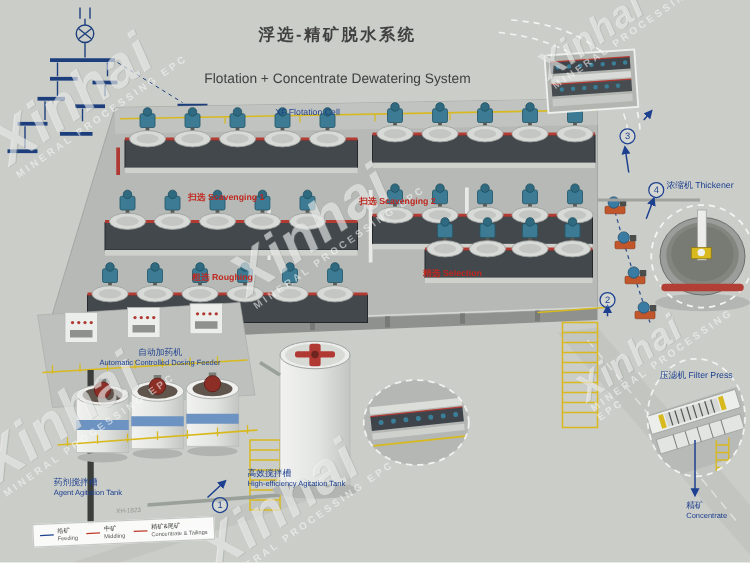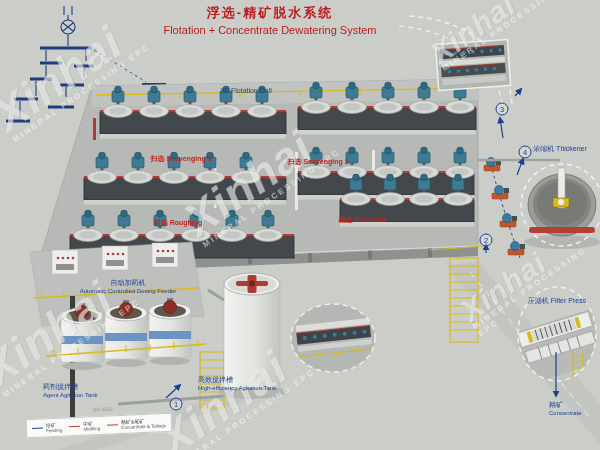--- a/index.html
+++ b/index.html
@@ -1,21 +1,21 @@
 <!DOCTYPE html>
 <html><head>
 <meta charset="utf-8">
 <style>
   html,body{margin:0;padding:0;background:#fff;font-family:"Liberation Sans",sans-serif;}
   #stage{position:relative;width:600px;height:450px;background:#cbcdc9;overflow:hidden;}
   svg{position:absolute;left:0;top:0;}
   
-  #title{position:absolute;left:0;top:4px;width:540px;text-align:center;color:#b91c1c;z-index:30;}
+  #title{position:absolute;left:0;top:19px;width:540px;text-align:center;color:#404040;z-index:30;}
   #title .zh{font-size:13px;font-weight:bold;letter-spacing:2px;}
-  #title .en{font-size:11px;margin-top:2px;}
+  #title .en{font-size:11px;margin-top:20px;}
   
   .lbl{position:absolute;font-size:7px;line-height:1.15;white-space:nowrap;transform:translateX(-50%);text-align:center;z-index:25;}
   .red{color:#c02820;font-weight:bold;}
   .blue{color:#1c3f8f;}
   .lbl2{position:absolute;font-size:6px;line-height:1.25;white-space:nowrap;color:#1c3f8f;z-index:25;}
   .lbl2 .l1{font-size:7px;}
   .center2{transform:translateX(-50%);text-align:center;}
   
   .marker{position:absolute;width:11px;height:11px;border:1.2px solid #1c3f8f;border-radius:50%;
     color:#1c3f8f;font-size:7.5px;line-height:11px;text-align:center;transform:translate(-50%,-50%);

